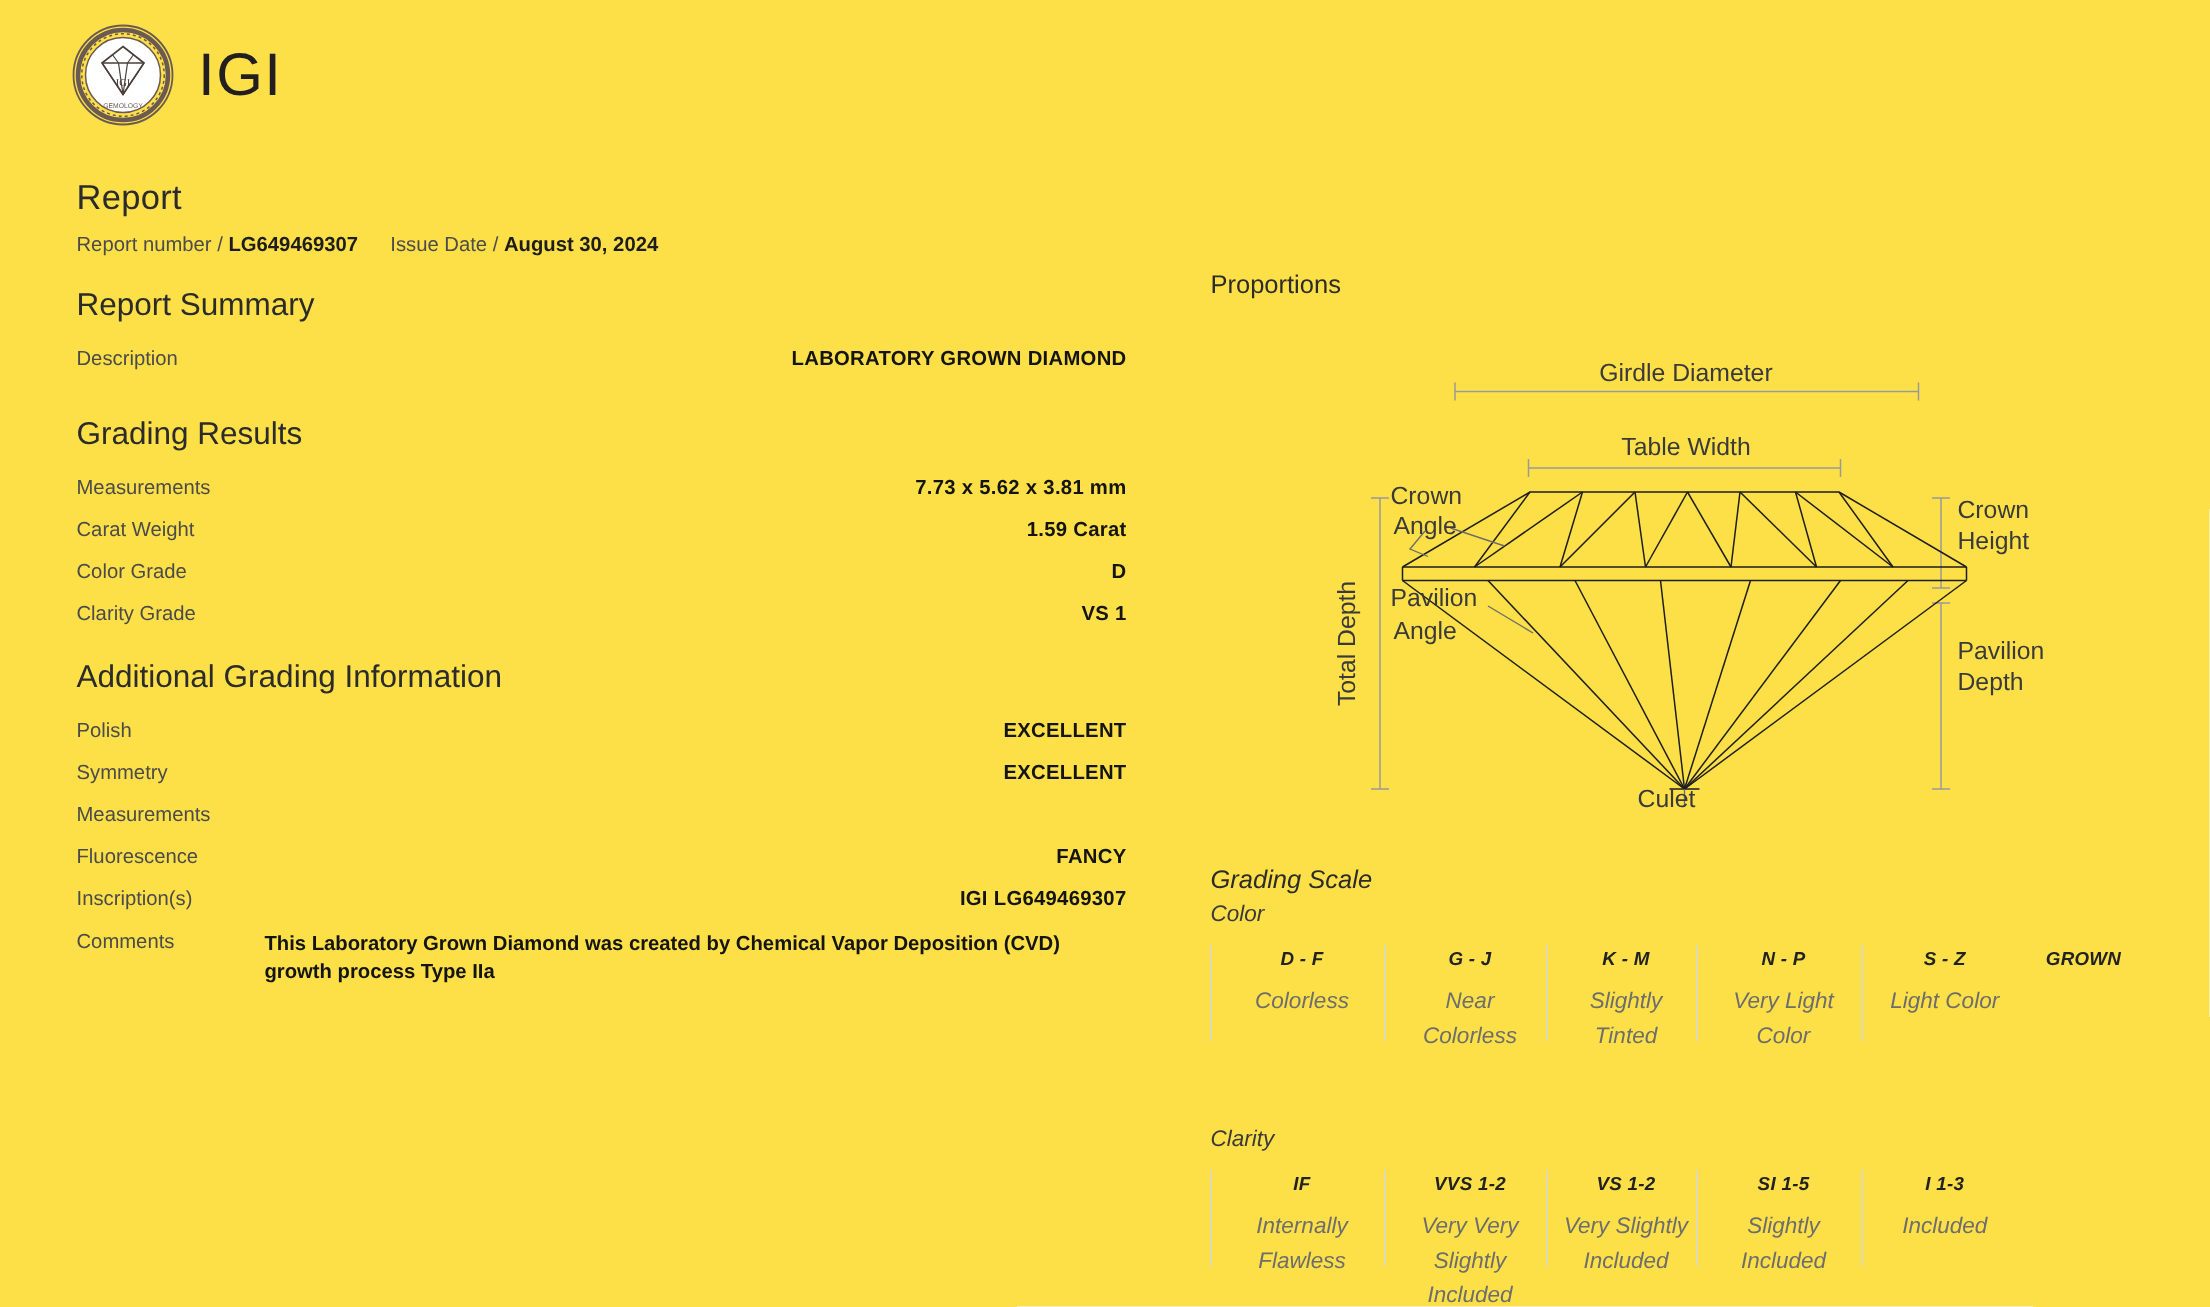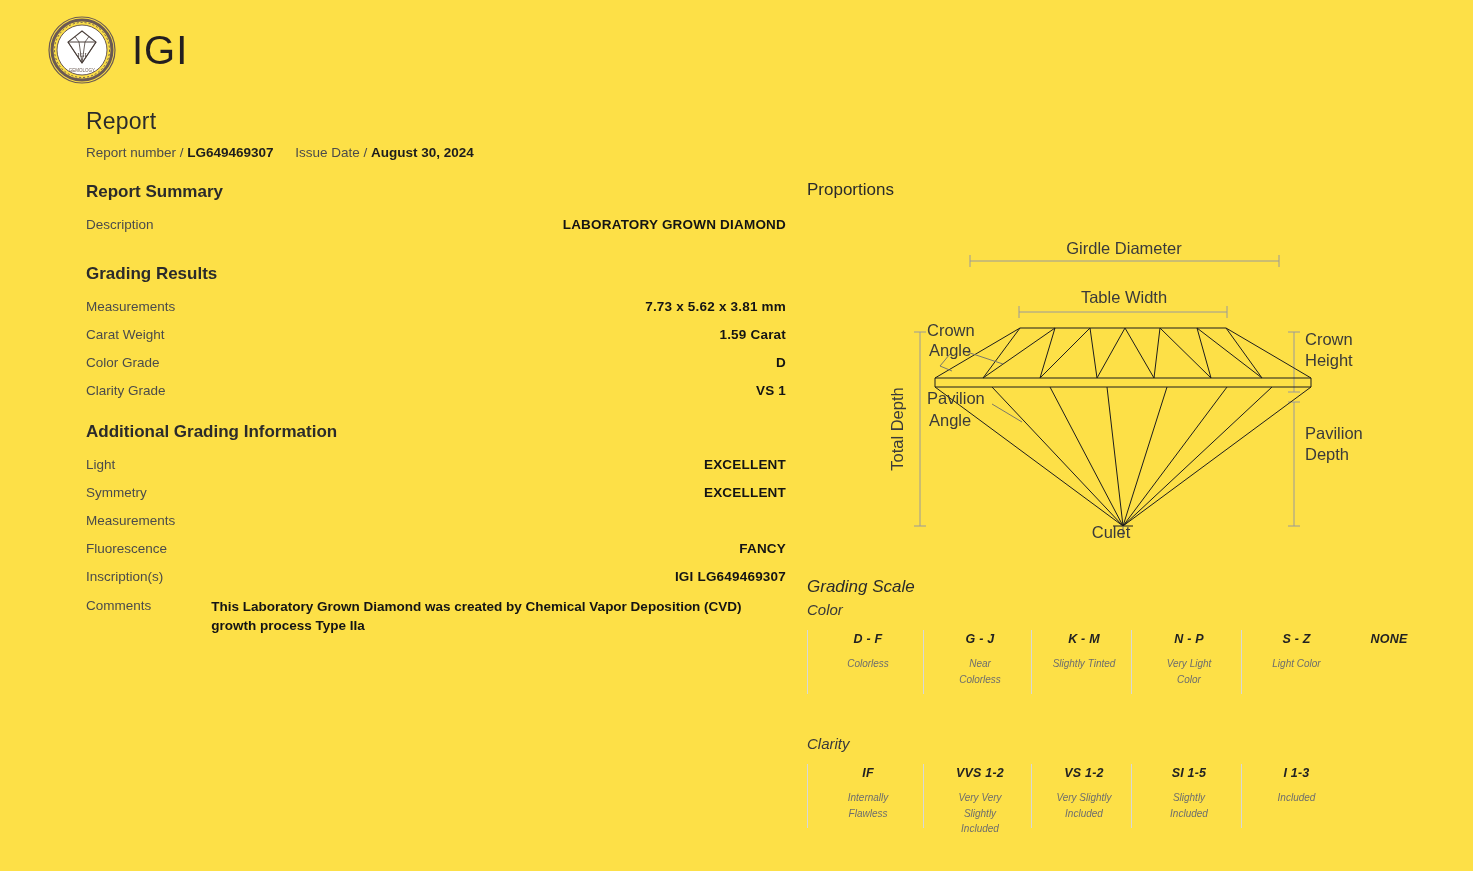--- a/index.html
+++ b/index.html
@@ -30,45 +30,44 @@
     font-size: 40px;
     letter-spacing: 1px;
     color: #231f20;
     font-weight: 400;
     line-height: 1;
   }
 
   
   .left-col {
     position: absolute;
-    left: 51px; top: 108px;
+    left: 51px; top: 118px;
     width: 700px;
-    margin-left: 35px;
   }
   h1.report-title {
     font-size: 23px;
     font-weight: 400;
     color: #2b2b2b;
     margin: 0 0 10px 0;
     letter-spacing: .2px;
   }
   .meta-line {
     font-size: 13.5px;
     color: #4b4b4b;
     margin-bottom: 22px;
   }
   .meta-line .val {
     color: #1d1d1d;
     font-weight: 700;
   }
   .meta-line .sep { display: inline-block; width: 14px; }
 
   h2.section {
-    font-size: 17px;
-    font-weight: 700;
+    font-size: 21px;
+    font-weight: 400;
     color: #2b2b2b;
     margin: 0 0 8px 0;
   }
   .section-gap { height: 26px; }
 
   .row {
     display: flex;
     justify-content: space-between;
     align-items: baseline;
     font-size: 13.5px;
@@ -148,21 +147,21 @@
     background: #d8d8d8;
   }
   .scale-cell .head {
     font-size: 12.5px;
     font-weight: 700;
     color: #222;
     margin-bottom: 10px;
     letter-spacing: .2px;
   }
   .scale-cell .desc {
-    font-size: 10px;
+    font-size: 15px;
     color: #6d6d6d;
     line-height: 1.55;
   }
 </style>
 </head>
 <body>
 
 <div id="page">
 
   <div class="logo-wrap">
@@ -229,21 +228,21 @@
       </div>
       <div class="row">
         <span class="label">Clarity Grade</span>
         <span class="value">VS 1</span>
       </div>
     </div>
 
     <h2 class="section" style="margin-top:18px">Additional Grading Information</h2>
     <div>
       <div class="row">
-        <span class="label">Light</span>
+        <span class="label">Polish</span>
         <span class="value">EXCELLENT</span>
       </div>
       <div class="row">
         <span class="label">Symmetry</span>
         <span class="value">EXCELLENT</span>
       </div>
       <div class="row">
         <span class="label">Measurements</span>
         <span class="value"></span>
       </div>
@@ -379,21 +378,21 @@
           <span class="bar"></span>
           <div class="head">N - P</div>
           <div class="desc">Very Light<br>Color</div>
         </div>
         <div class="scale-cell" style="width:105px">
           <span class="bar"></span>
           <div class="head">S - Z</div>
           <div class="desc">Light Color</div>
         </div>
         <div class="scale-cell nobar" style="width:80px">
-          <div class="head">NONE</div>
+          <div class="head">GROWN</div>
         </div>
       </div>
 
       <h4 class="scale-sub" style="margin-top:48px">Clarity</h4>
       <div class="scale-grid">
         <div class="scale-cell" style="width:116px">
           <span class="bar"></span>
           <div class="head">IF</div>
           <div class="desc">Internally<br>Flawless</div>
         </div>

